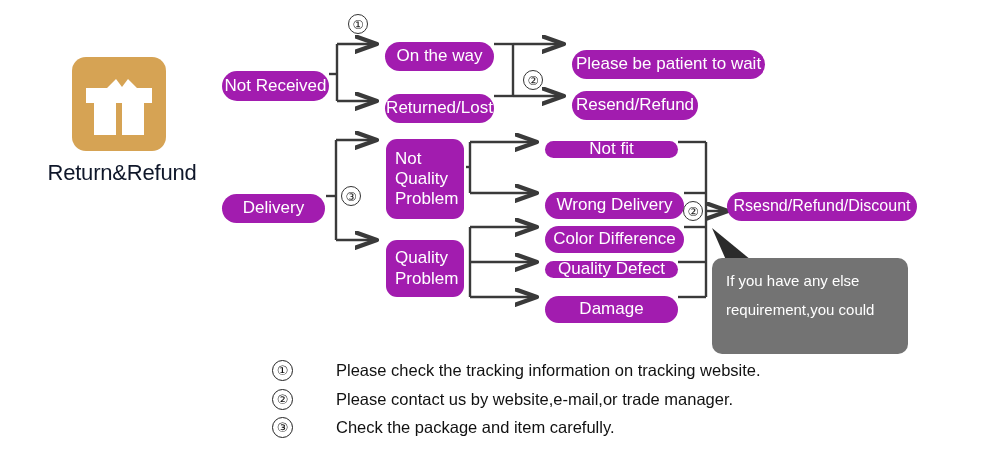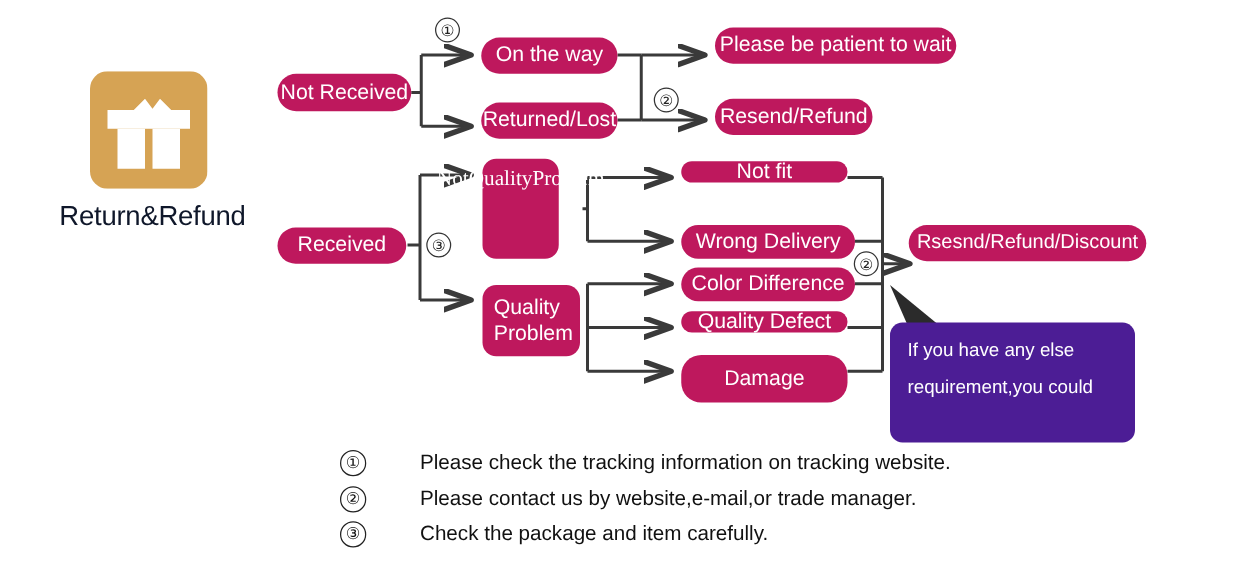--- a/index.html
+++ b/index.html
@@ -30,27 +30,28 @@
     width: 180px;
     text-align: center;
     font-size: 22px;
     color: #0f172a;
     letter-spacing: -0.2px;
     white-space: nowrap;
   }
   
   .node {
     position: absolute;
-    background: #be185d;
+    background: #a21caf;
     color: #ffffff;
     display: flex;
     align-items: center;
     justify-content: center;
     box-sizing: border-box;
     line-height: 1.18;
+    margin-top: 12px;
   }
   .pill {
     border-radius: 16px;
     padding: 0 12px;
     font-size: 17px;
     white-space: nowrap;
   }
   .block {
     border-radius: 11px;
     justify-content: flex-start;
@@ -75,21 +76,21 @@
     box-sizing: border-box;
     font-family: "DejaVu Sans", sans-serif;
   }
   
   #speech-bubble {
     position: absolute;
     left: 712px;
     top: 258px;
     width: 196px;
     height: 96px;
-    background: #4c1d95;
+    background: #737373;
     border-radius: 10px;
     color: #ffffff;
     font-size: 15px;
     line-height: 29px;
     padding: 8px 14px 0 14px;
     box-sizing: border-box;
   }
   
   .footnote {
     position: absolute;
@@ -189,48 +190,48 @@
   <div class="node pill" style="left:222px; top:59px; width:107px; height:30px;">Not Received</div>
 
   <div class="circnum" style="left:348px; top:14px;">①</div>
 
   <div class="node pill" style="left:385px; top:30px; width:109px; height:29px;">On the way</div>
 
   <div class="node pill" style="left:385px; top:82px; width:109px; height:29px;">Returned/Lost</div>
 
   <div class="circnum" style="left:523px; top:70px;">②</div>
 
-  <div class="node pill" style="left:572px; top:22px; width:193px; height:29px;text-align:center;">Please be patient to wait</div>
+  <div class="node pill" style="left:572px; top:38px; width:193px; height:29px;text-align:center;">Please be patient to wait</div>
 
   <div class="node pill" style="left:572px; top:79px; width:126px; height:29px;">Resend/Refund</div>
 
-  <div class="node pill" style="left:222px; top:182px; width:103px; height:29px;">Received</div>
+  <div class="node pill" style="left:222px; top:182px; width:103px; height:29px;">Delivery</div>
 
   <div class="circnum" style="left:341px; top:186px;">③</div>
 
-  <div class="node block" style="left:386px; top:127px; width:61px; height:80px; flex-direction:row; align-items:flex-start; justify-content:center;font-family:Liberation Serif, serif;">
+  <div class="node block" style="left:386px; top:127px; width:78px; height:80px; flex-direction:column; align-items:flex-start; justify-content:center;">
     <span>Not</span>
     <span>Quality</span>
     <span>Problem</span>
   </div>
 
   <div class="node block" style="left:386px; top:228px; width:78px; height:57px; flex-direction:column; align-items:flex-start; justify-content:center;">
     <span>Quality</span>
     <span>Problem</span>
   </div>
 
   <div class="node pill" style="left:545px; top:129px; width:133px; height:17px;">Not fit</div>
 
   <div class="node pill" style="left:545px; top:214px; width:139px; height:27px;">Color Difference</div>
 
   <div class="node pill" style="left:545px; top:180px; width:139px; height:27px;">Wrong Delivery</div>
 
   <div class="node pill" style="left:545px; top:249px; width:133px; height:17px;">Quality Defect</div>
 
-  <div class="node pill" style="left:545px; top:284px; width:133px; height:38px;">Damage</div>
+  <div class="node pill" style="left:545px; top:284px; width:133px; height:27px;">Damage</div>
 
   <div class="circnum" style="left:683px; top:201px;">②</div>
 
   <div class="node pill" style="left:727px; top:180px; width:190px; height:29px; font-size:16px;">Rsesnd/Refund/Discount</div>
 
   <svg class="wires">
     <path d="M712,228 L790,292 L740,292 Z" fill="#2b2b2b"></path>
   </svg>
 
   <div id="speech-bubble">

